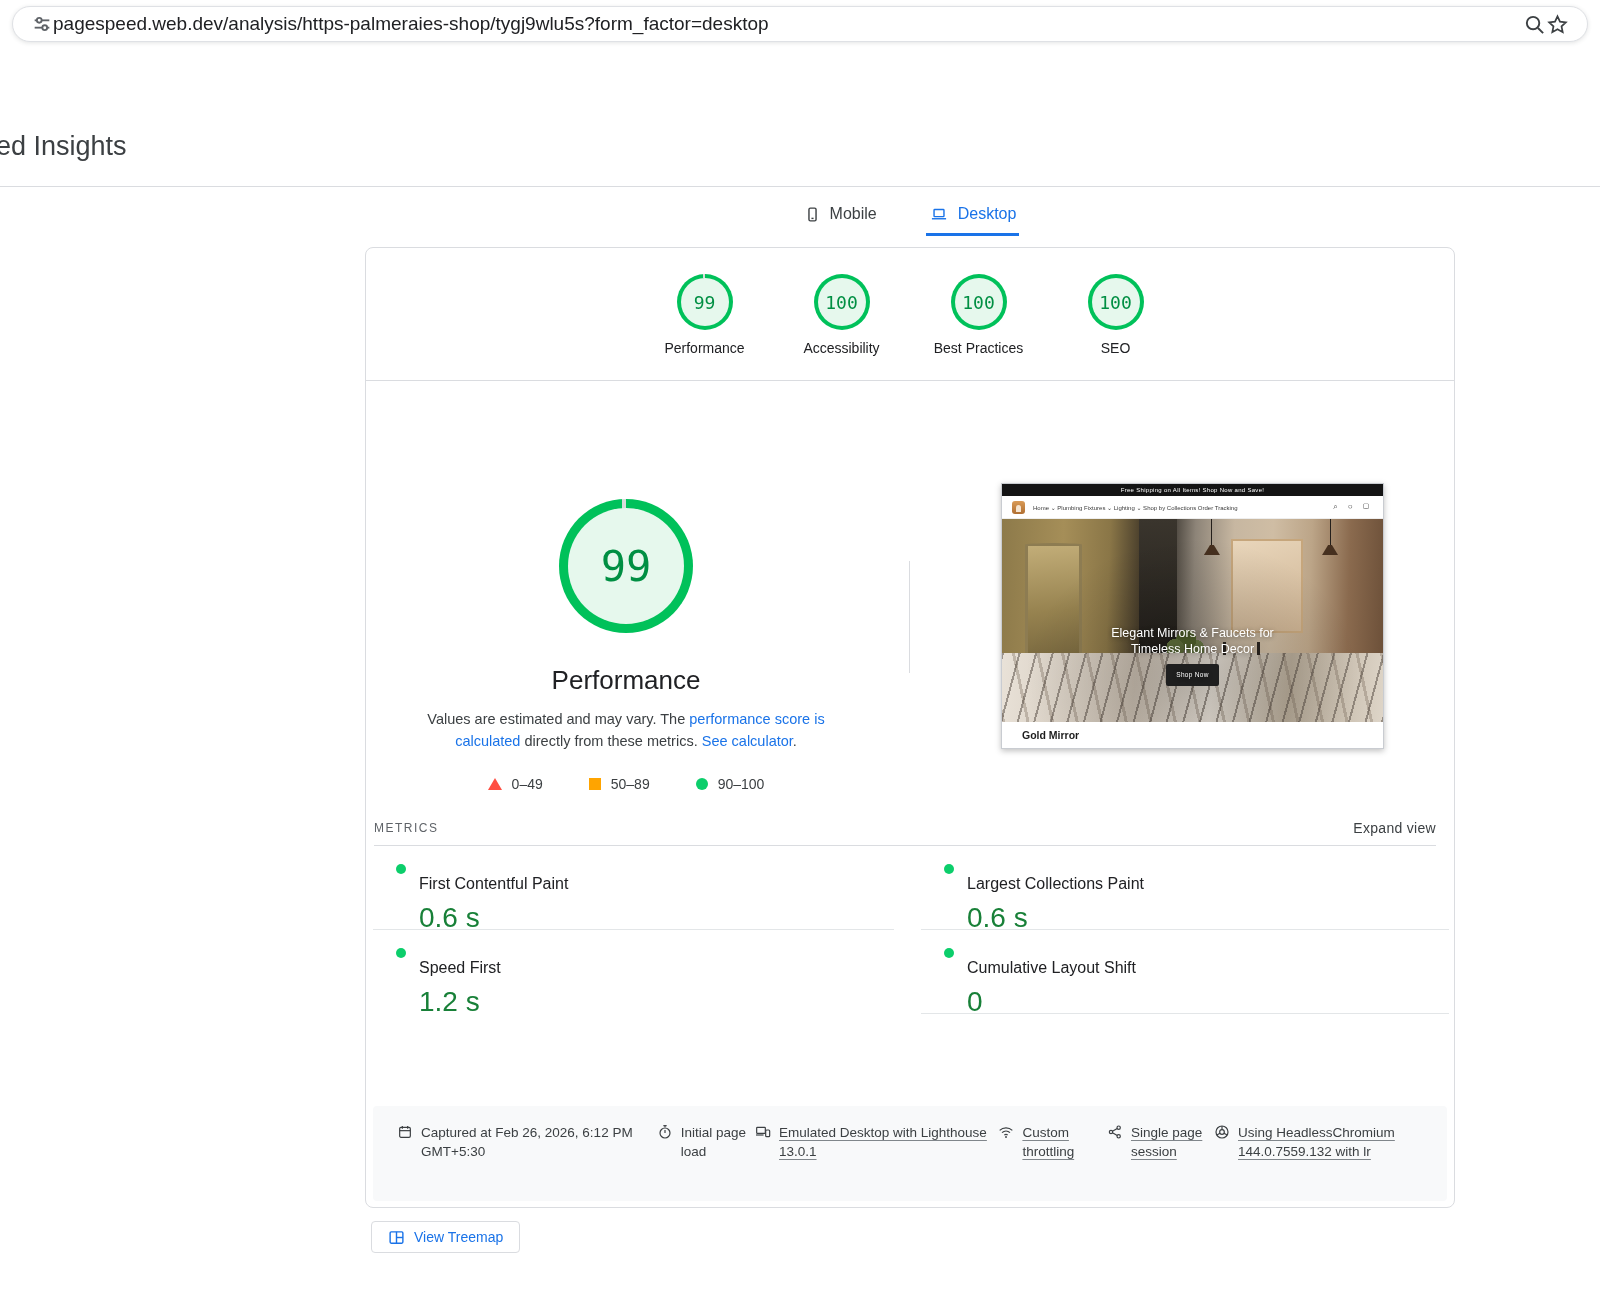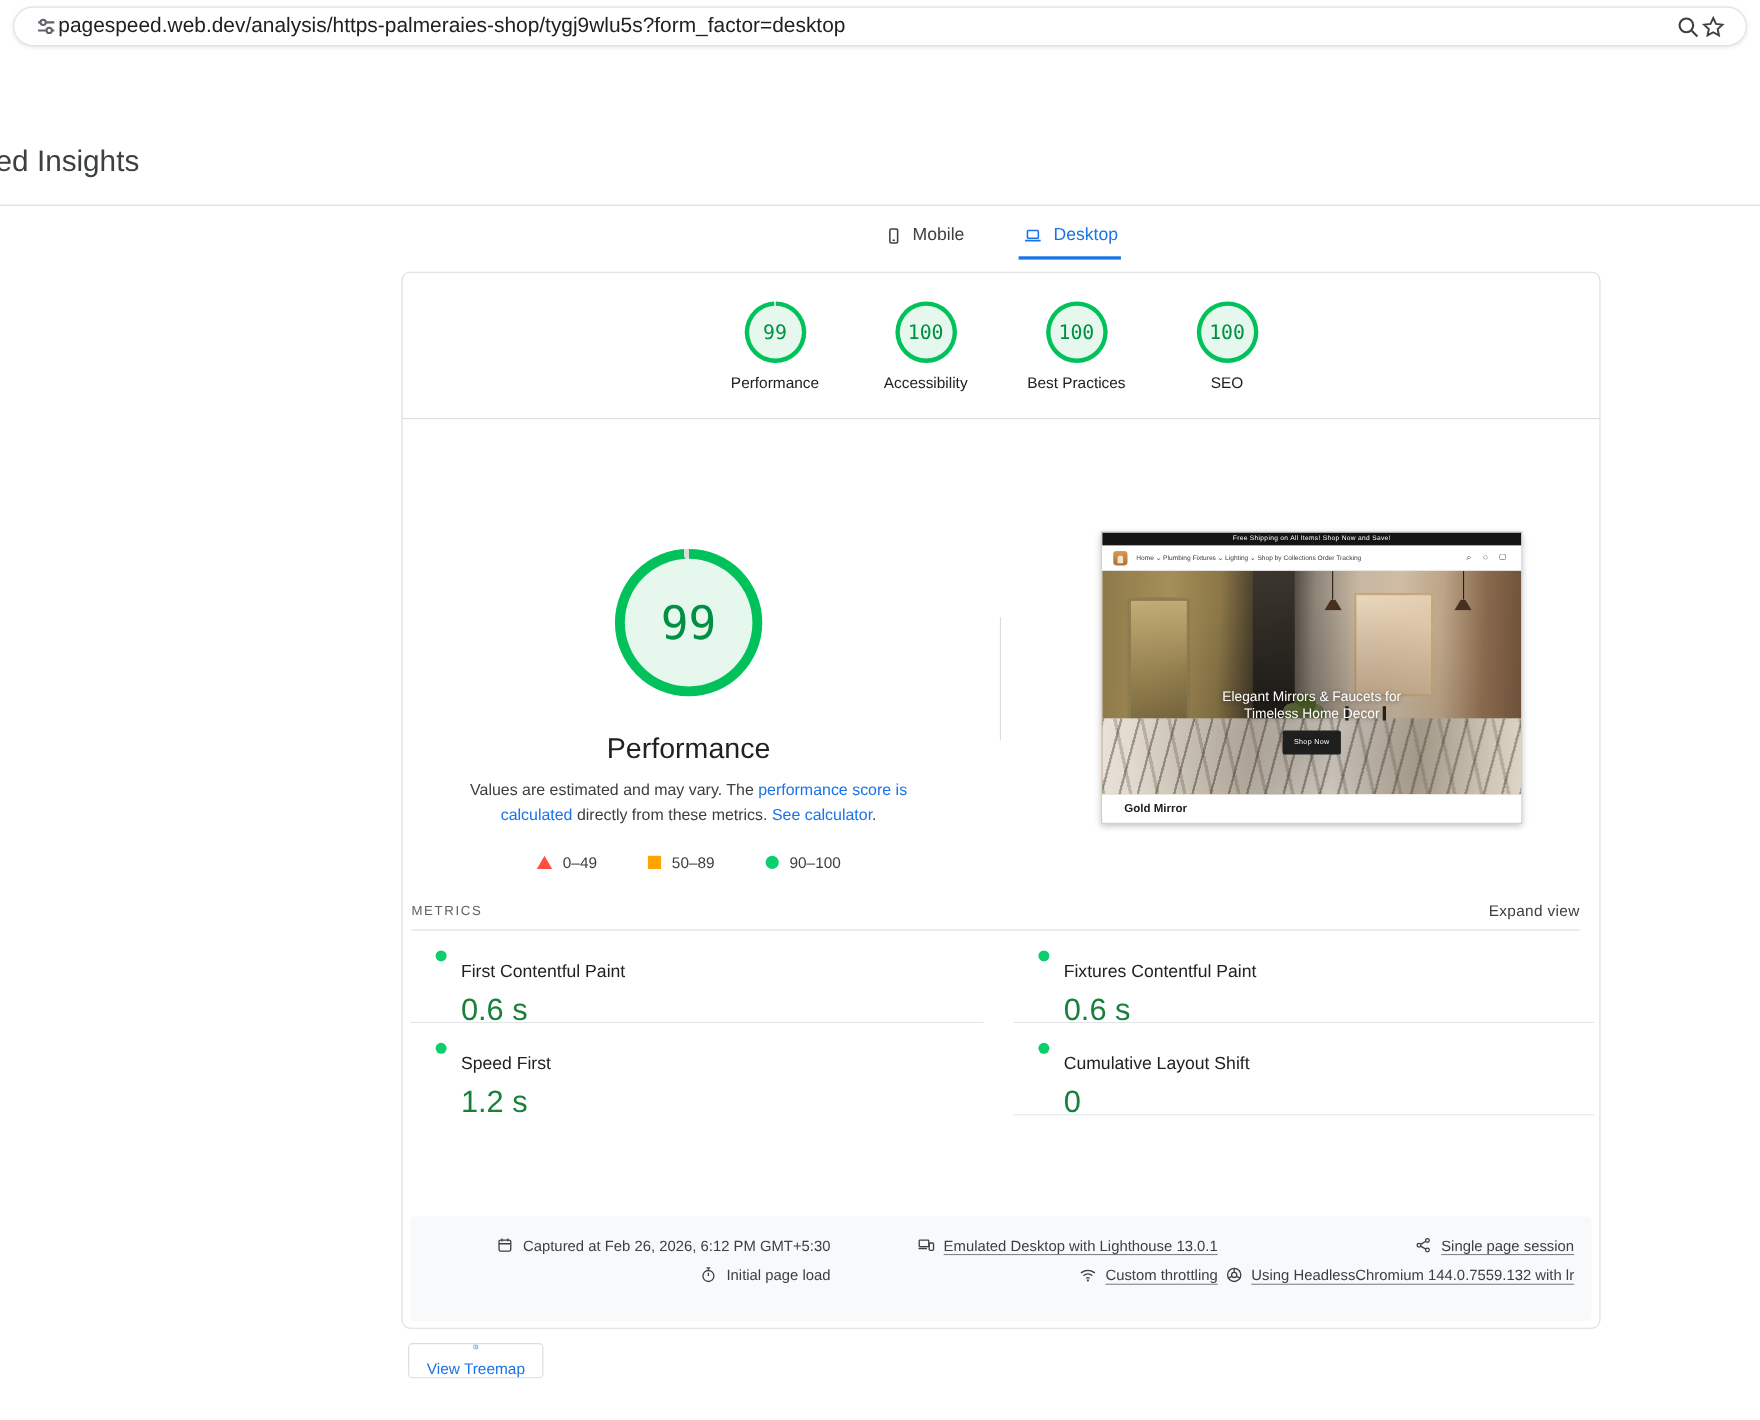--- a/index.html
+++ b/index.html
@@ -114,31 +114,31 @@
   .mcol { width:521px; } .mcol.right { width:528px; margin-left:27px; }
   .mrow { height:84px; padding:13px 0 0 23px; border-bottom:1px solid #e3e6e8; display:flex; gap:13px; }
   .mrow.last { border-bottom:none; }
   .mdot { width:10px; height:10px; border-radius:50%; background:var(--green); margin-top:5px; flex-shrink:0; }
   .mname { font-size:16px; color:#202124;margin-top:16px; }
   .mval { font-size:28px; color:var(--metric-green); margin-top:9px; }
 
   
   .capture { position:absolute; left:7px; right:7px; top:858px; height:95px; background:#f8f9fa; border-radius:4px;
              display:flex; padding:17px 16px 0 24px; }
-  .cap-col { display:flex; flex-direction:column; gap:8px;align-items:flex-end; }
+  .cap-col { display:flex; flex-direction:row; gap:8px; }
   .cap-col.c1 { width:358px; } .cap-col.c2 { width:352px; } .cap-col.c3 { flex:1; }
   .cap-item { display:flex; gap:8px; font-size:13.5px; color:#3c4043; line-height:19px; }
   .cap-item svg { flex-shrink:0; margin-top:1px; }
   .cap-item .u { text-decoration:underline; text-decoration-color:#80868b; text-underline-offset:3px; }
   .cap-col.c3 .cap-text { max-width:295px; }
 
   
   .treemap-btn { position:absolute; left:371px; top:1221px; height:32px; display:flex; align-items:center; gap:9px;
                  padding:0 16px; background:#fff; border:1px solid var(--border); border-radius:4px;
-                 color:var(--blue); font-size:14px; font-weight:500; font-family:"Liberation Sans", sans-serif; cursor:pointer;flex-direction:column; }
+                 color:var(--blue); font-size:14px; font-weight:500; font-family:"Liberation Sans", sans-serif; cursor:pointer; }
 </style>
 </head>
 <body>
 
 <div class="omnibar">
   <div class="omnibox">
     <span class="omni-ic">
       <svg viewBox="0 0 24 24" width="22" height="22" fill="none" stroke="#5f6368" stroke-width="2">
         <line x1="4" y1="8" x2="20" y2="8"></line>
           <circle cx="9" cy="8" r="2.6" fill="#fff"></circle>
@@ -286,21 +286,21 @@
         <div>
           <div class="mname">Speed First</div>
           <div class="mval">1.2 s</div>
         </div>
       </div>
     </div>
     <div class="mcol right">
       <div class="mrow">
         <span class="mdot"></span>
         <div>
-          <div class="mname">Fixtures Contentful Paint</div>
+          <div class="mname">Largest Collections Paint</div>
           <div class="mval">0.6 s</div>
         </div>
       </div>
       <div class="mrow">
         <span class="mdot"></span>
         <div>
           <div class="mname">Cumulative Layout Shift</div>
           <div class="mval">0</div>
         </div>
       </div>

